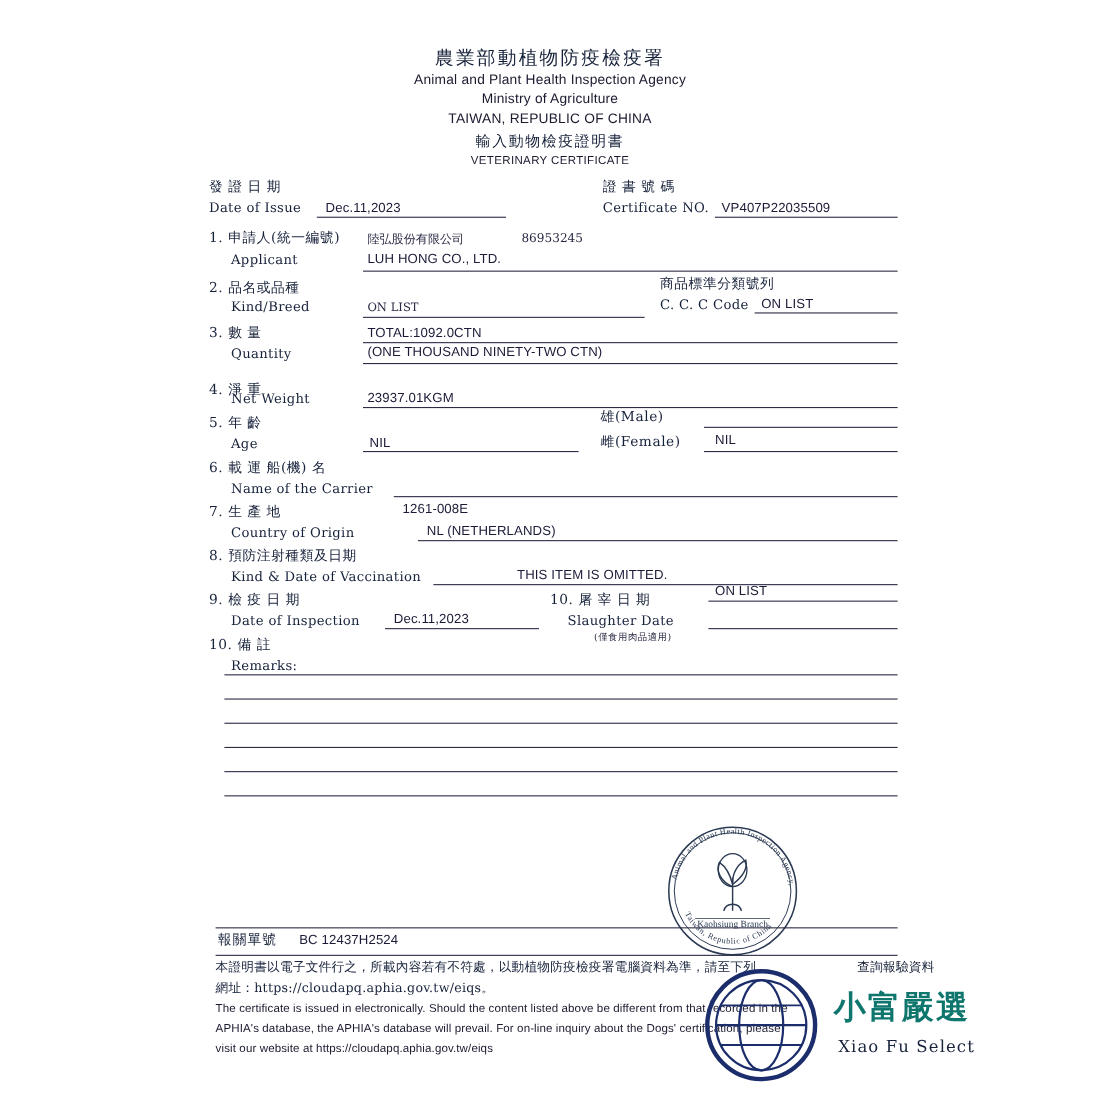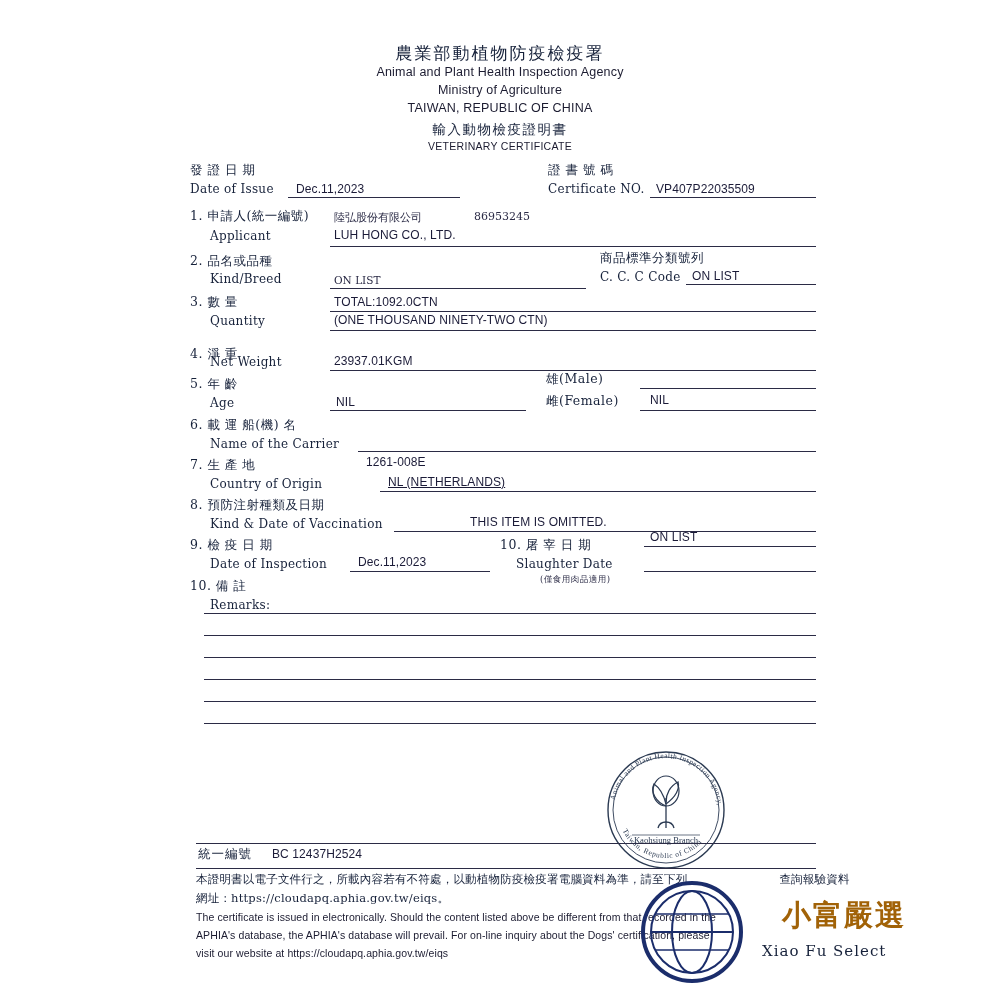--- a/index.html
+++ b/index.html
@@ -147,24 +147,23 @@
     left: 0; top: 0;
     width: 104px;
     height: 104px;
   }
   .brand-cn {
     position: absolute;
     left: 118px;
     top: 16px;
     font-family: "DejaVu Serif", serif;
     font-size: 29px;
-    color: #a16207;
+    color: #0f766e;
     letter-spacing: 2px;
     font-weight: bold;
-    margin-left: 24px;
   }
   .brand-en {
     position: absolute;
     left: 122px;
     top: 62px;
     font-family: "DejaVu Serif", serif;
     font-size: 15px;
     color: #16213a;
     letter-spacing: 1px;
   }
@@ -235,21 +234,21 @@
   <div class="abs val" style="left:650px; top:393px;">NIL</div>
   <div class="rule" style="left:640px; top:410px; width:176px;"></div>
 
   <div class="abs lbl-cn" style="left:190px; top:417px;">6. 載 運 船(機) 名</div>
   <div class="abs lbl-en" style="left:210px; top:437px;">Name of the Carrier</div>
   <div class="abs val" style="left:366px; top:435px;margin-top:20px;">1261-008E</div>
   <div class="rule" style="left:358px; top:451px; width:458px;"></div>
 
   <div class="abs lbl-cn" style="left:190px; top:457px;">7. 生    產    地</div>
   <div class="abs lbl-en" style="left:210px; top:477px;">Country of Origin</div>
-  <div class="abs val" style="left:388px; top:475px;text-decoration:underline;">NL (NETHERLANDS)</div>
+  <div class="abs val" style="left:388px; top:475px;">NL (NETHERLANDS)</div>
   <div class="rule" style="left:380px; top:491px; width:436px;"></div>
 
   <div class="abs lbl-cn" style="left:190px; top:497px;">8. 預防注射種類及日期</div>
   <div class="abs lbl-en" style="left:210px; top:517px;">Kind &amp; Date of Vaccination</div>
   <div class="abs val" style="left:470px; top:515px;">THIS ITEM IS OMITTED.</div>
   <div class="rule" style="left:394px; top:531px; width:422px;"></div>
 
   <div class="abs lbl-cn" style="left:190px; top:537px;">9. 檢 疫 日 期</div>
   <div class="abs lbl-en" style="left:210px; top:557px;">Date of Inspection</div>
   <div class="abs val" style="left:358px; top:555px;">Dec.11,2023</div>
@@ -294,21 +293,21 @@
         <path d="M68 62 C 76 56, 82 48, 80 40 C 72 44, 68 52, 68 60"></path>
         <path d="M60 86 C 62 78, 74 78, 76 86"></path>
       </g>
       <ellipse cx="68" cy="49" rx="13" ry="15" fill="none" stroke="#2b3a52" stroke-width="1.2"></ellipse>
       <text x="68" y="101" text-anchor="middle" font-family="Liberation Serif, serif" font-size="8.6" fill="#2b3a52">Kaohsiung Branch</text>
       <line x1="34" y1="93" x2="102" y2="93" stroke="#2b3a52" stroke-width="0.7"></line>
     </svg>
   </div>
 
   <div class="rule" style="left:196px; top:843px; width:620px;"></div>
-  <div class="abs declare-label" style="left:198px; top:846px;">統一編號</div>
+  <div class="abs declare-label" style="left:198px; top:846px;">報關單號</div>
   <div class="abs val" style="left:272px; top:847px;">BC  12437H2524</div>
   <div class="rule" style="left:196px; top:868px; width:620px;"></div>
 
   <div class="abs footer-cn" style="left:196px; top:890px;">網址：https://cloudapq.aphia.gov.tw/eiqs。</div>
   <div class="abs footer-cn" style="left:196px; top:871px;"><span>本證明書以電子文件行之，所載內容若有不符處，以動植物防疫檢疫署電腦資料為準，請至下列</span><span style="padding-left:92px;">查詢報驗資料</span></div>
   <div class="abs footer-en" style="left:196px; top:910px;">The certificate is issued in electronically. Should the content listed above be different from that recorded in the</div>
   <div class="abs footer-en" style="left:196px; top:928px;">APHIA's database, the APHIA's database will prevail. For on-line inquiry about the Dogs' certification, please</div>
   <div class="abs footer-en" style="left:196px; top:946px;">visit our website at https://cloudapq.aphia.gov.tw/eiqs</div>
 
   <div class="brand">

